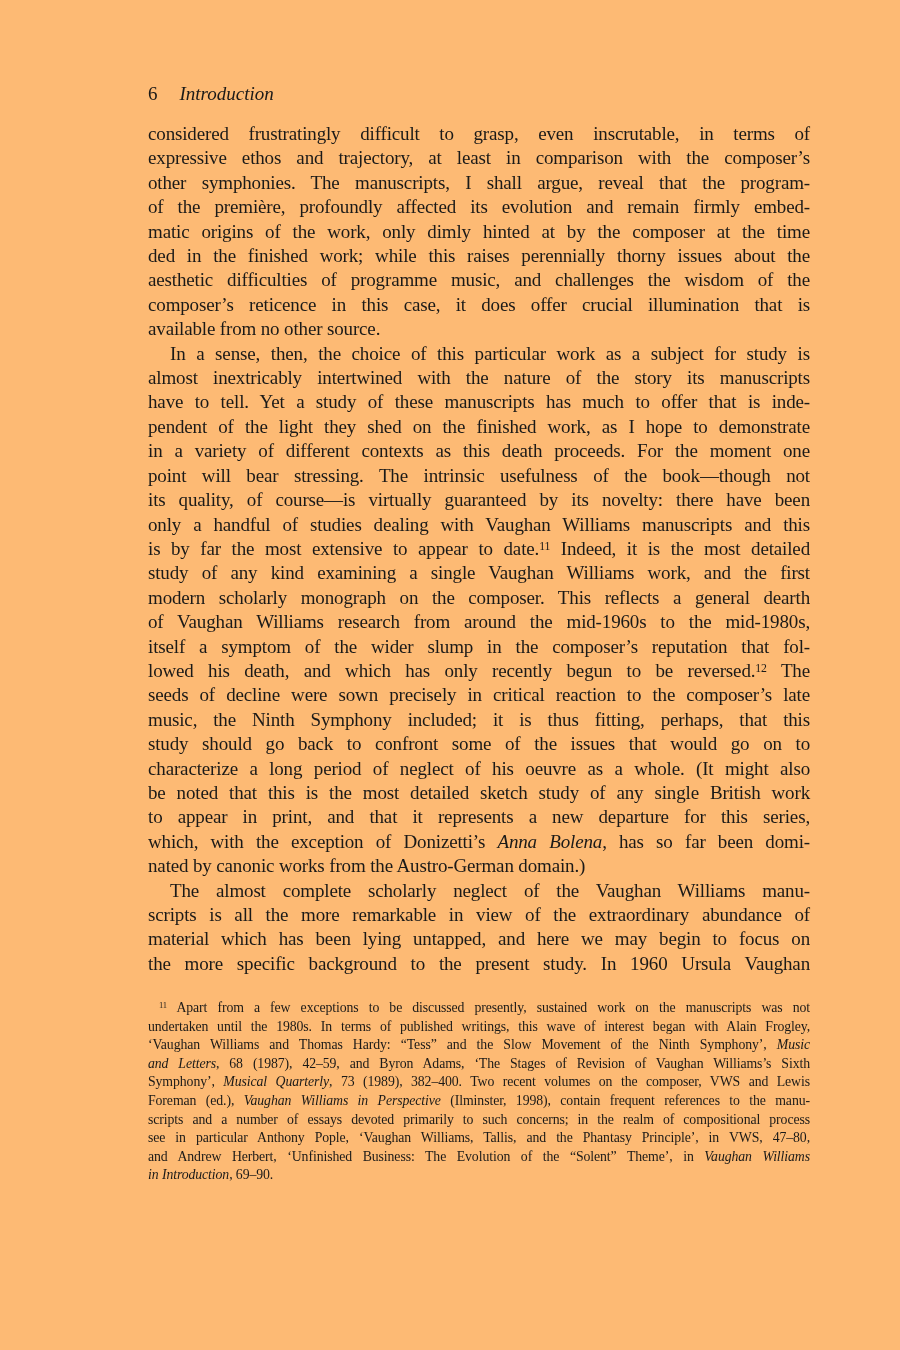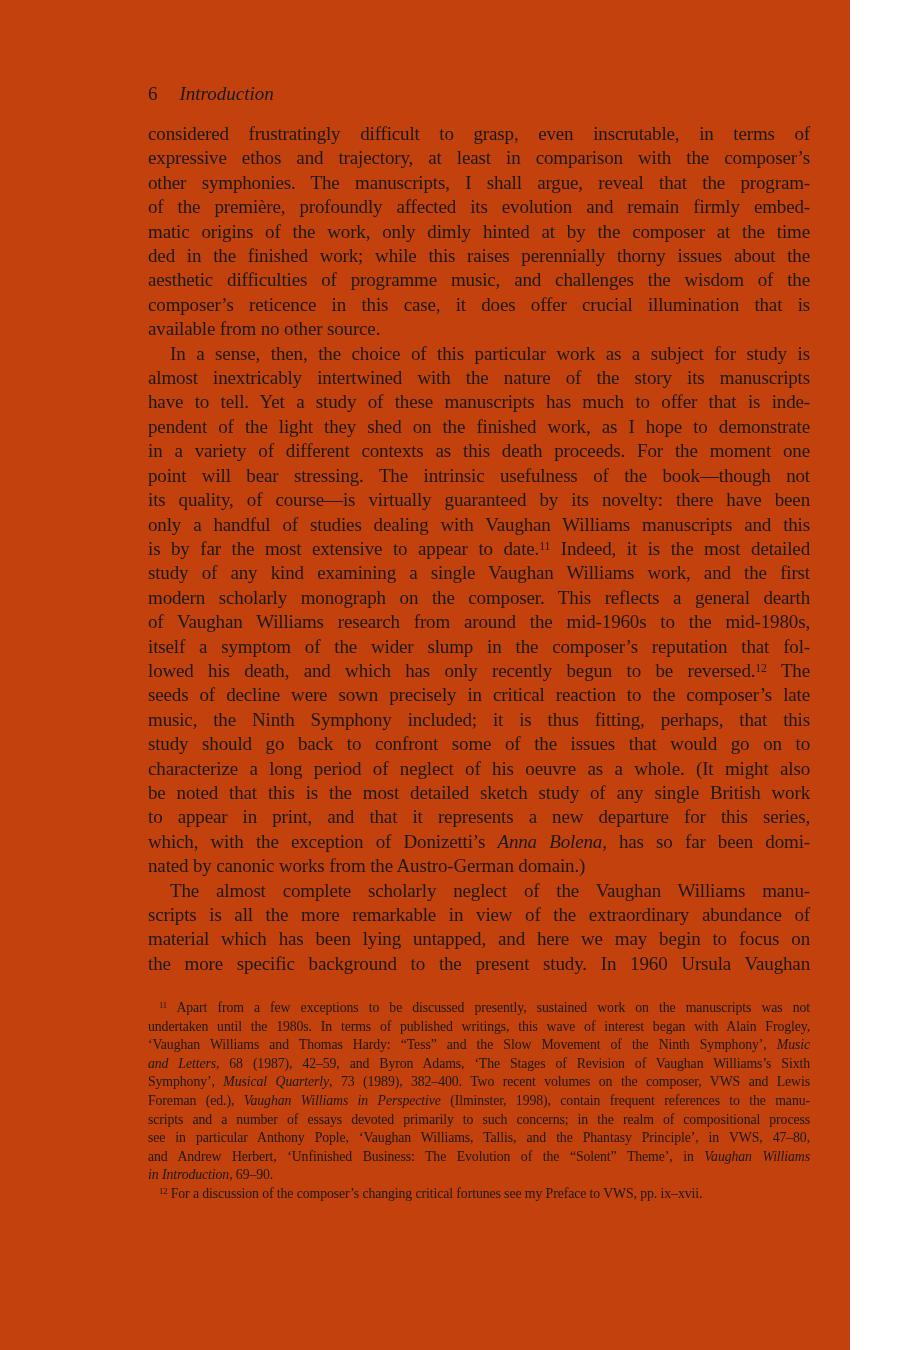--- a/index.html
+++ b/index.html
@@ -1,25 +1,24 @@
 <!DOCTYPE html>
 <html><head>
 <meta charset="utf-8">
 <style>
   html, body { margin: 0; padding: 0; }
   body { background: #ffffff; }
   .book-page {
     position: relative;
-    width: 836px;
+    width: 900px;
     height: 1350px;
-    background: #c2410c;
+    background: #fdba74;
     color: #1b1a18;
     font-family: "Liberation Serif", "DejaVu Serif", serif;
     overflow: hidden;
-    padding-left: 14px;
   }
   .running-header {
     position: absolute;
     left: 148px;
     top: 82px;
     width: 662px;
     font-size: 19px;
     line-height: 24px;
   }
   .page-number { display: inline-block; margin-right: 22px; }
@@ -114,17 +113,14 @@
         <div class="line"><span>undertaken until the 1980s. In terms of published writings, this wave of interest began with Alain Frogley,</span></div>
         <div class="line"><span>‘Vaughan Williams and Thomas Hardy: “Tess” and the Slow Movement of the Ninth Symphony’, </span><em>Music</em></div>
         <div class="line"><em>and Letters</em><span>, 68 (1987), 42–59, and Byron Adams, ‘The Stages of Revision of Vaughan Williams’s Sixth</span></div>
         <div class="line"><span>Symphony’, </span><em>Musical Quarterly</em><span>, 73 (1989), 382–400. Two recent volumes on the composer, VWS and Lewis</span></div>
         <div class="line"><span>Foreman (ed.), </span><em>Vaughan Williams in Perspective</em><span> (Ilminster, 1998), contain frequent references to the manu-</span></div>
         <div class="line"><span>scripts and a number of essays devoted primarily to such concerns; in the realm of compositional process</span></div>
         <div class="line"><span>see in particular Anthony Pople, ‘Vaughan Williams, Tallis, and the Phantasy Principle’, in VWS, 47–80,</span></div>
         <div class="line"><span>and Andrew Herbert, ‘Unfinished Business: The Evolution of the “Solent” Theme’, in </span><em>Vaughan Williams</em></div>
         <div class="line last"><em>in Introduction</em><span>, 69–90.</span></div>
       </div>
-      <div>
-        <div class="line first last"><sup>12</sup><span> For a discussion of the composer’s changing critical fortunes see my Preface to VWS, pp. ix–xvii.</span></div>
-      </div>
     </div>
 </div>
 
 </body></html>

